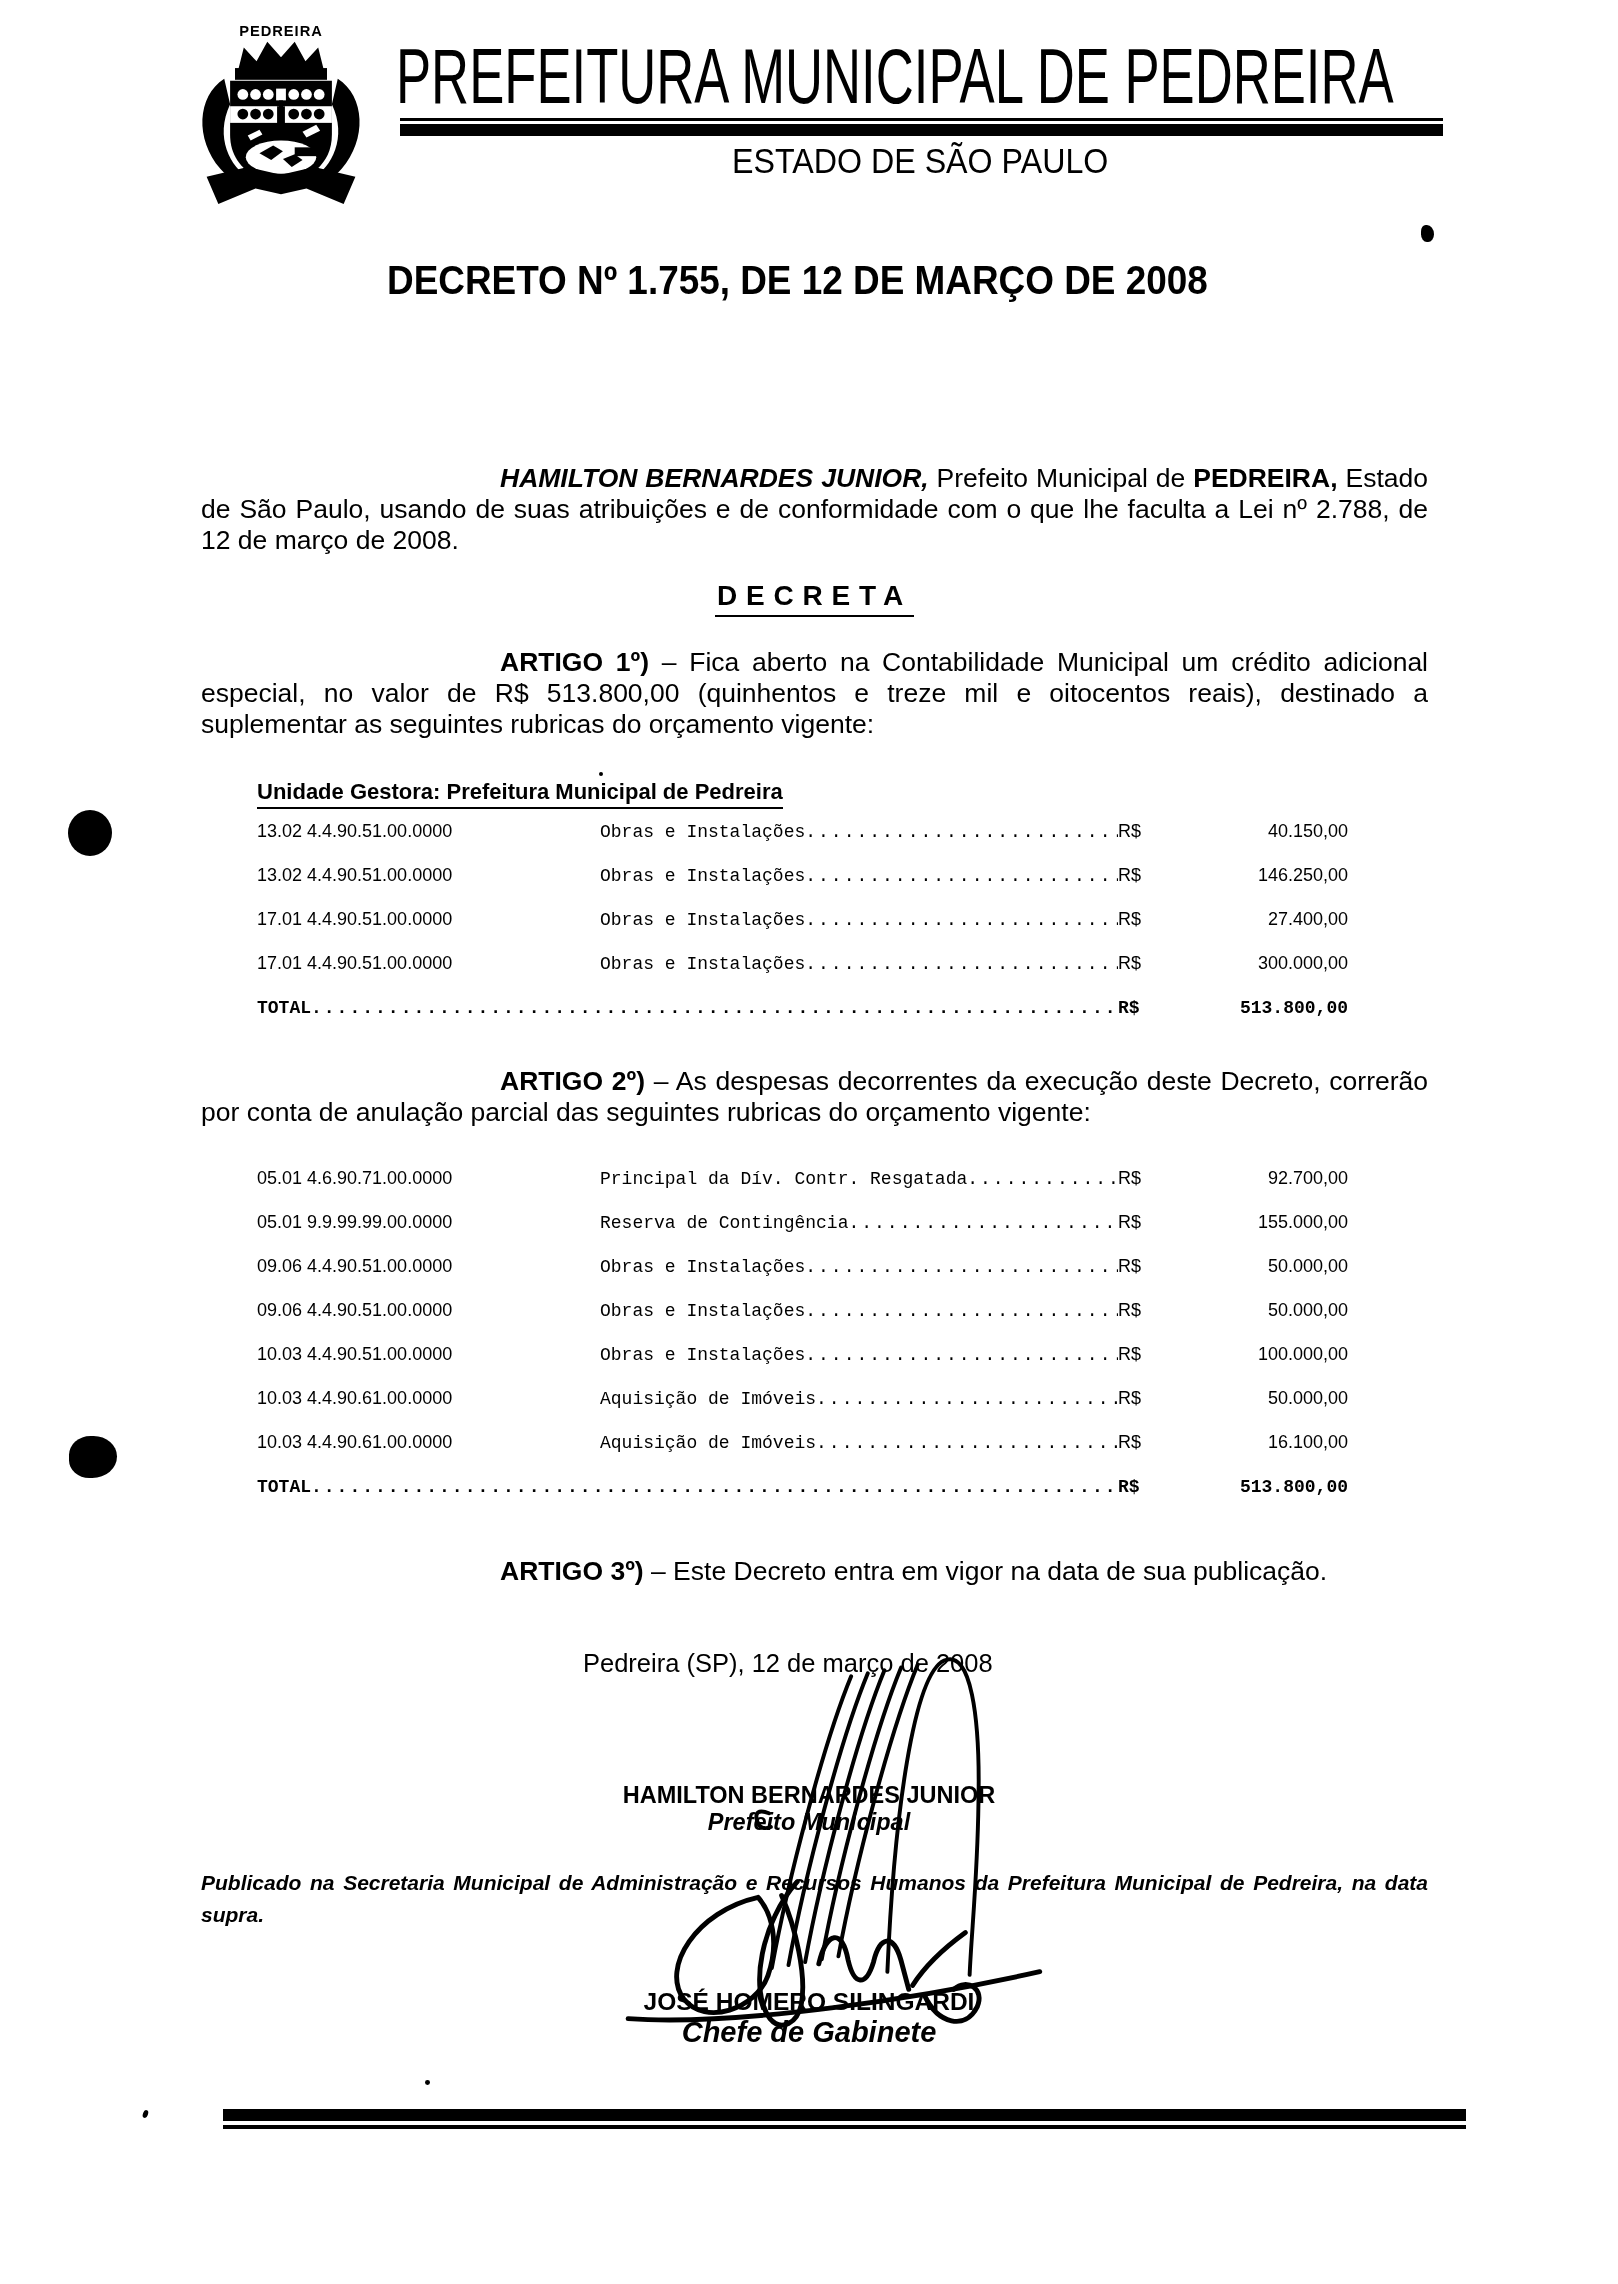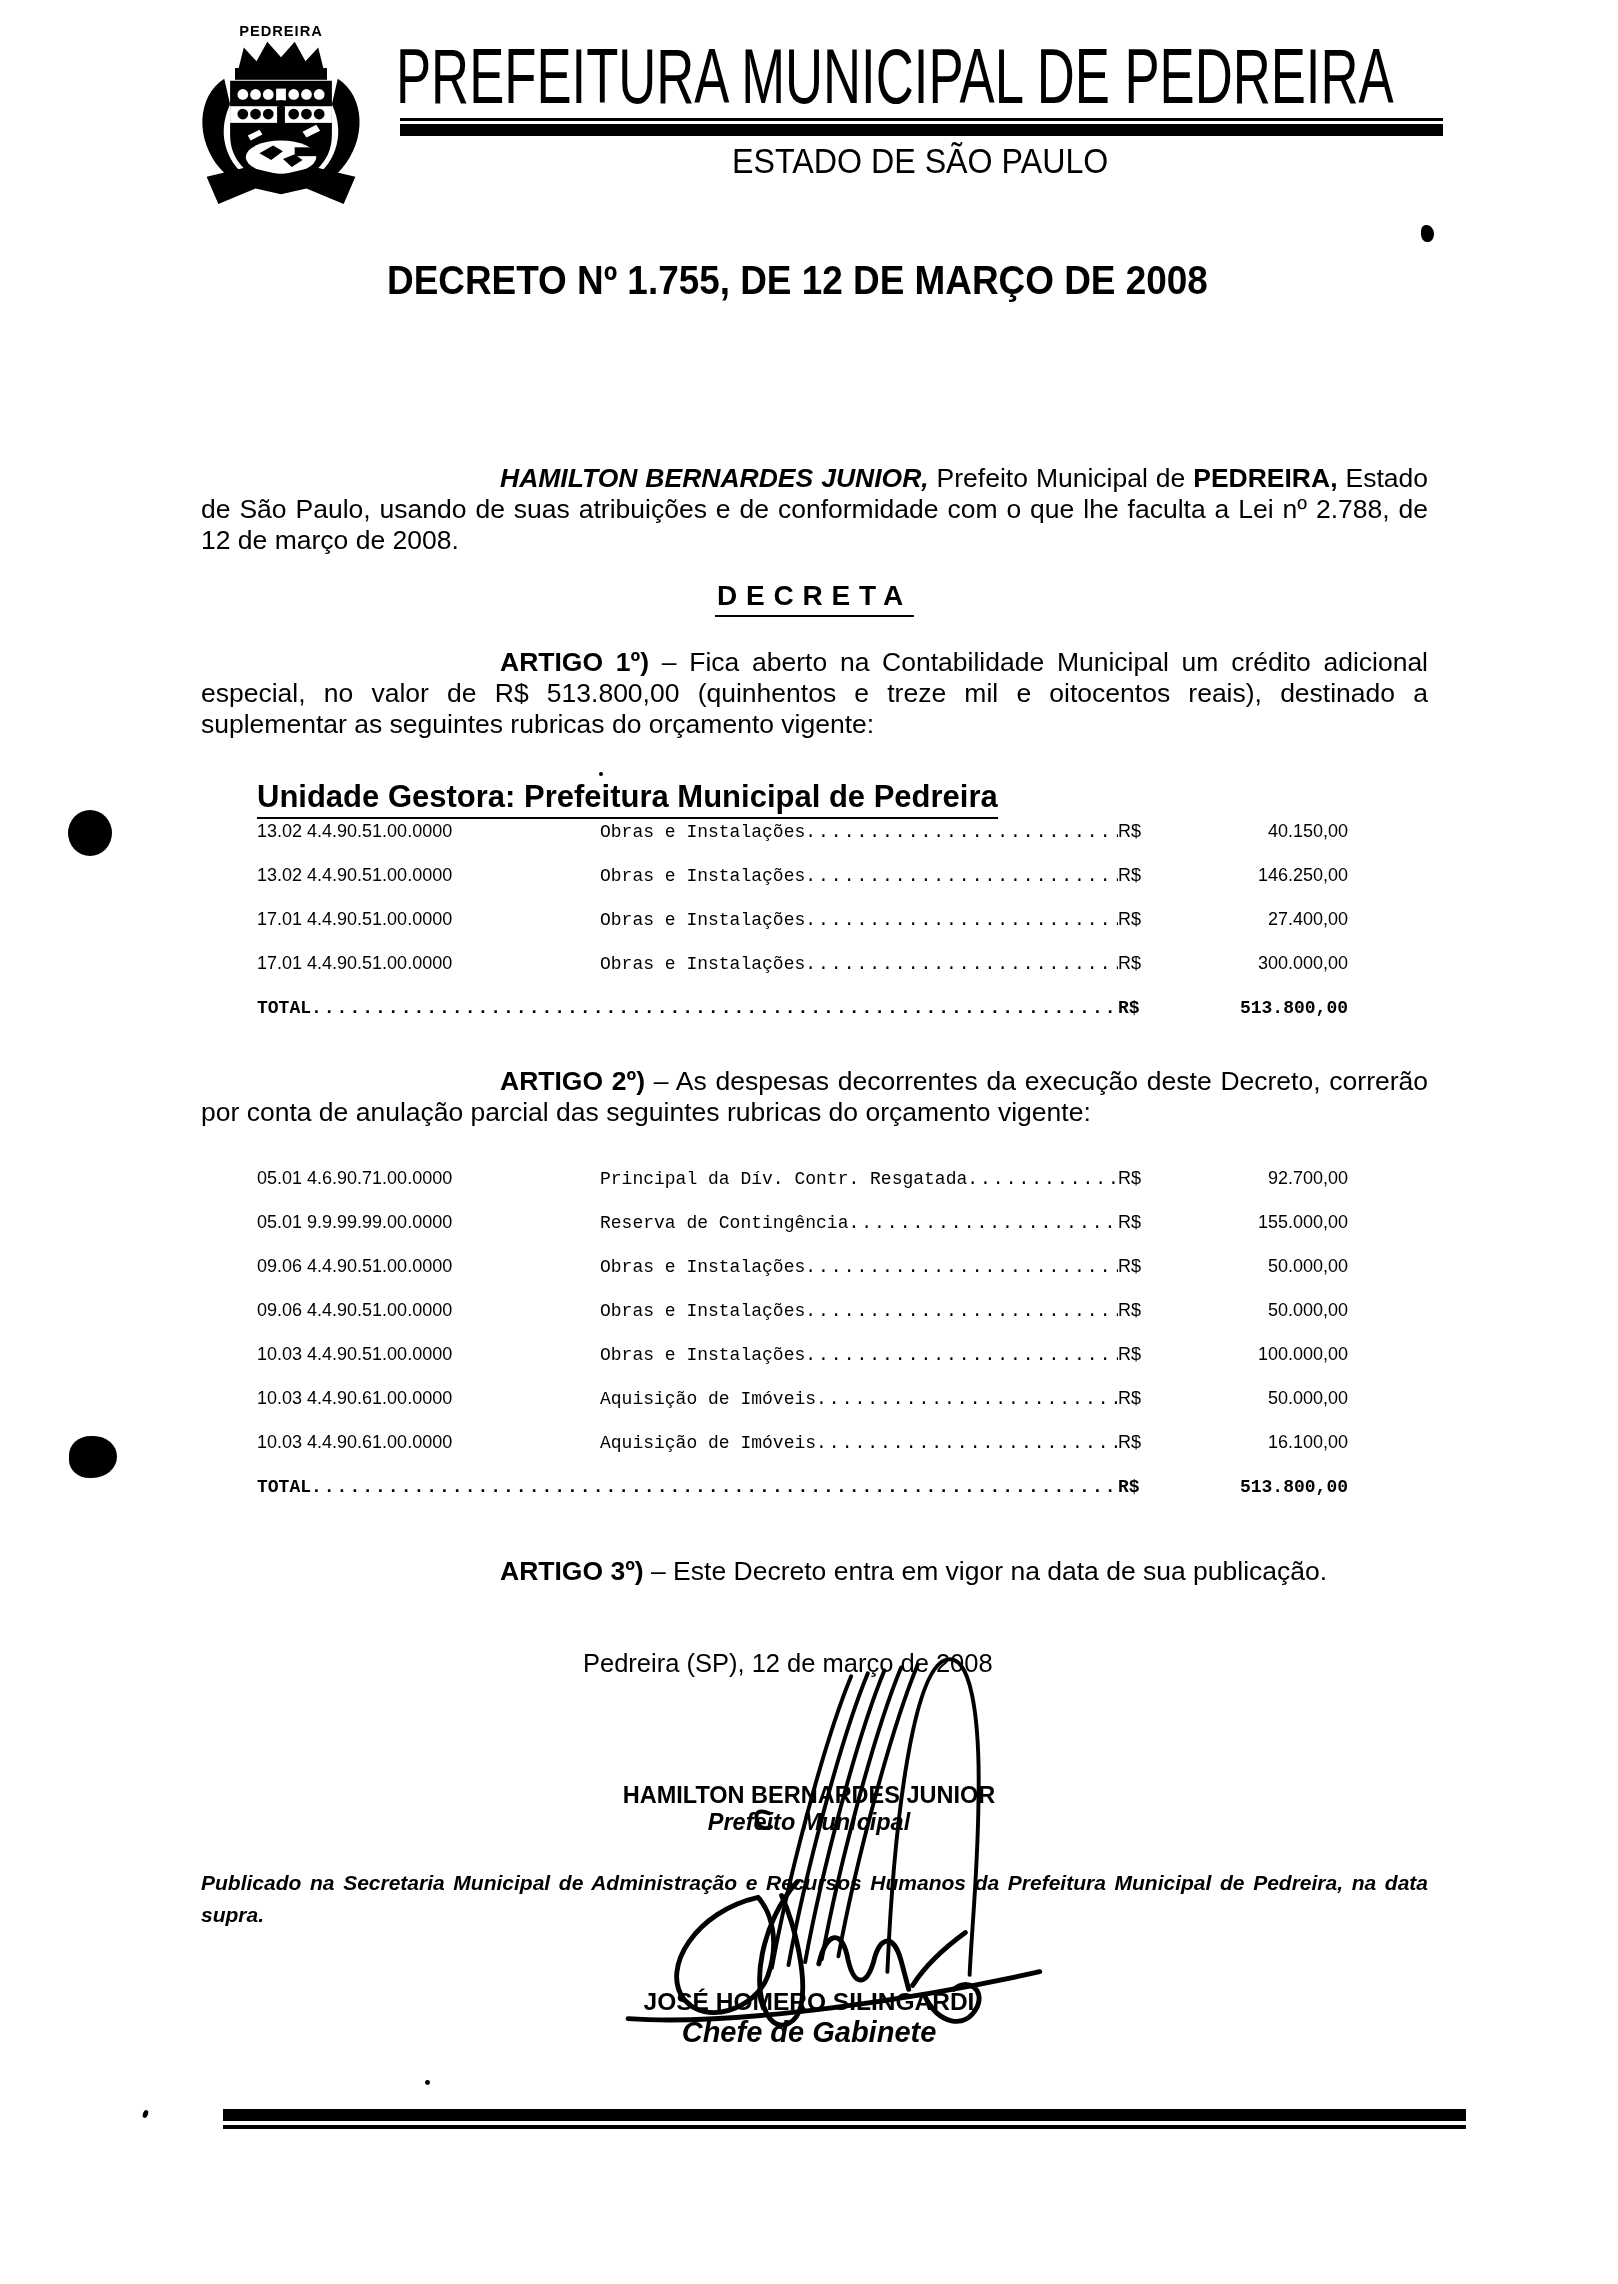--- a/index.html
+++ b/index.html
@@ -22,21 +22,21 @@
   .ementa .it{font-style:italic;}
   
   .para{left:201px;width:1227px;font-size:26.5px;line-height:31px;text-align:justify;}
   .indent{text-indent:299px;}
   .b{font-weight:700;}
   .bi{font-weight:700;font-style:italic;}
   .decreta-wrap{left:201px;top:580px;width:1227px;text-align:center;}
   .decreta{display:inline-block;font-size:28px;font-weight:700;letter-spacing:8.8px;
     border-bottom:2.9px solid #000;padding:0 2px 2.9px 2px;}
   
-  .tbl-heading{left:257px;top:779px;font-size:31px;font-weight:700;}
+  .tbl-heading{left:257px;top:779px;font-size:22px;font-weight:700;}
   .tbl-heading span{display:inline-block;border-bottom:2.9px solid #000;padding-bottom:2px;}
   .tbl{left:257px;width:1091px;font-size:18px;}
   .trow{display:flex;align-items:baseline;height:44px;}
   .c-code{width:343px;white-space:nowrap;}
   .c-desc{width:518px;display:flex;overflow:hidden;align-items:flex-end;font-family:Liberation Mono, monospace;}
   .d-text{white-space:nowrap;}
   .leader{flex:1;overflow:hidden;white-space:nowrap;letter-spacing:2px;}
   .c-cur{width:93px;white-space:nowrap;}
   .c-val{flex:1;text-align:right;white-space:nowrap;}
   .c-total{width:861px;display:flex;overflow:hidden;align-items:baseline;}

